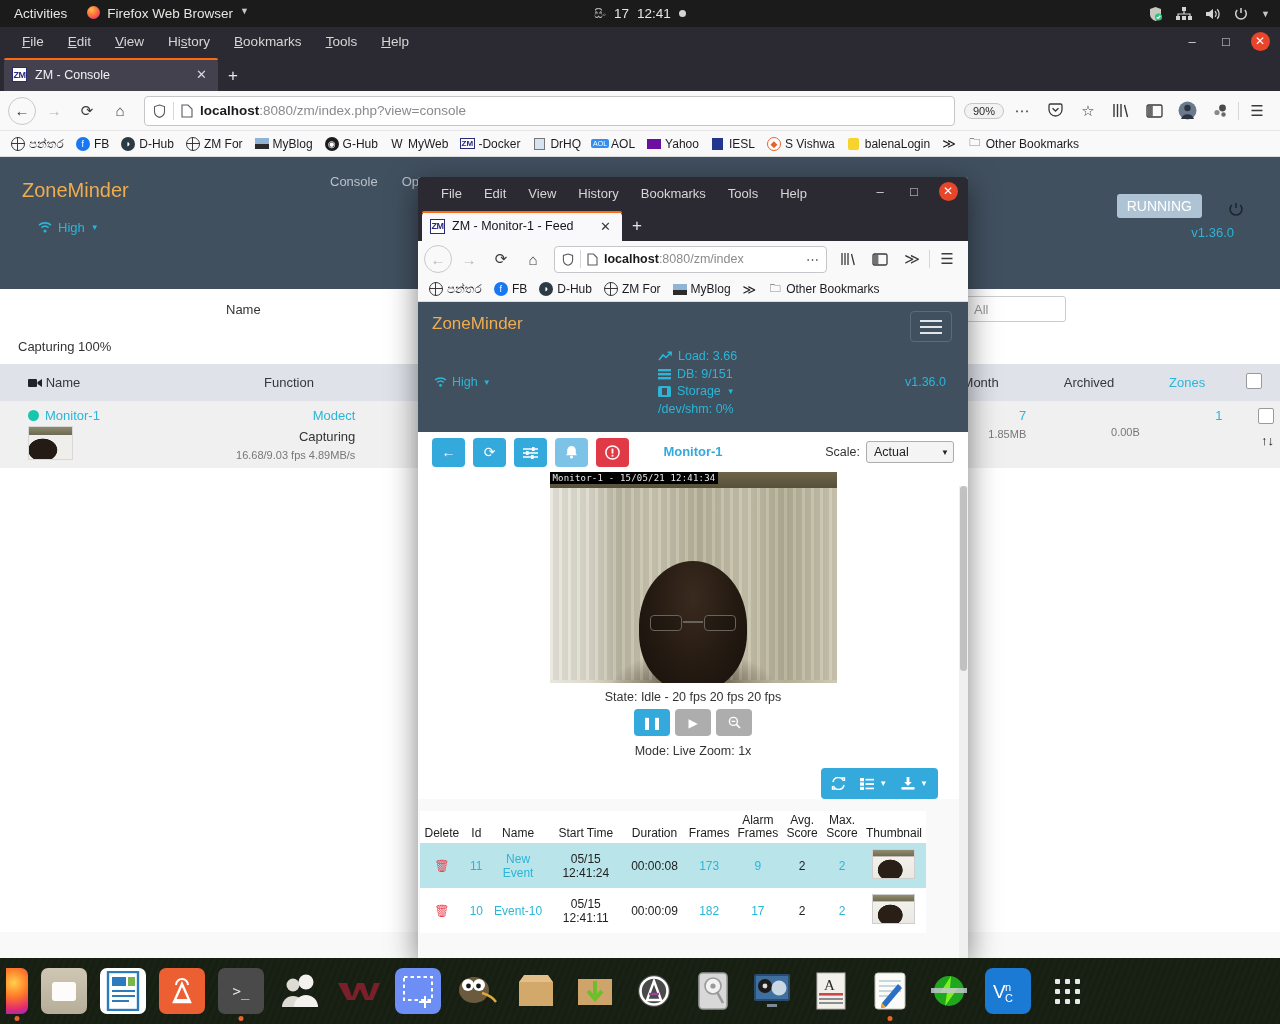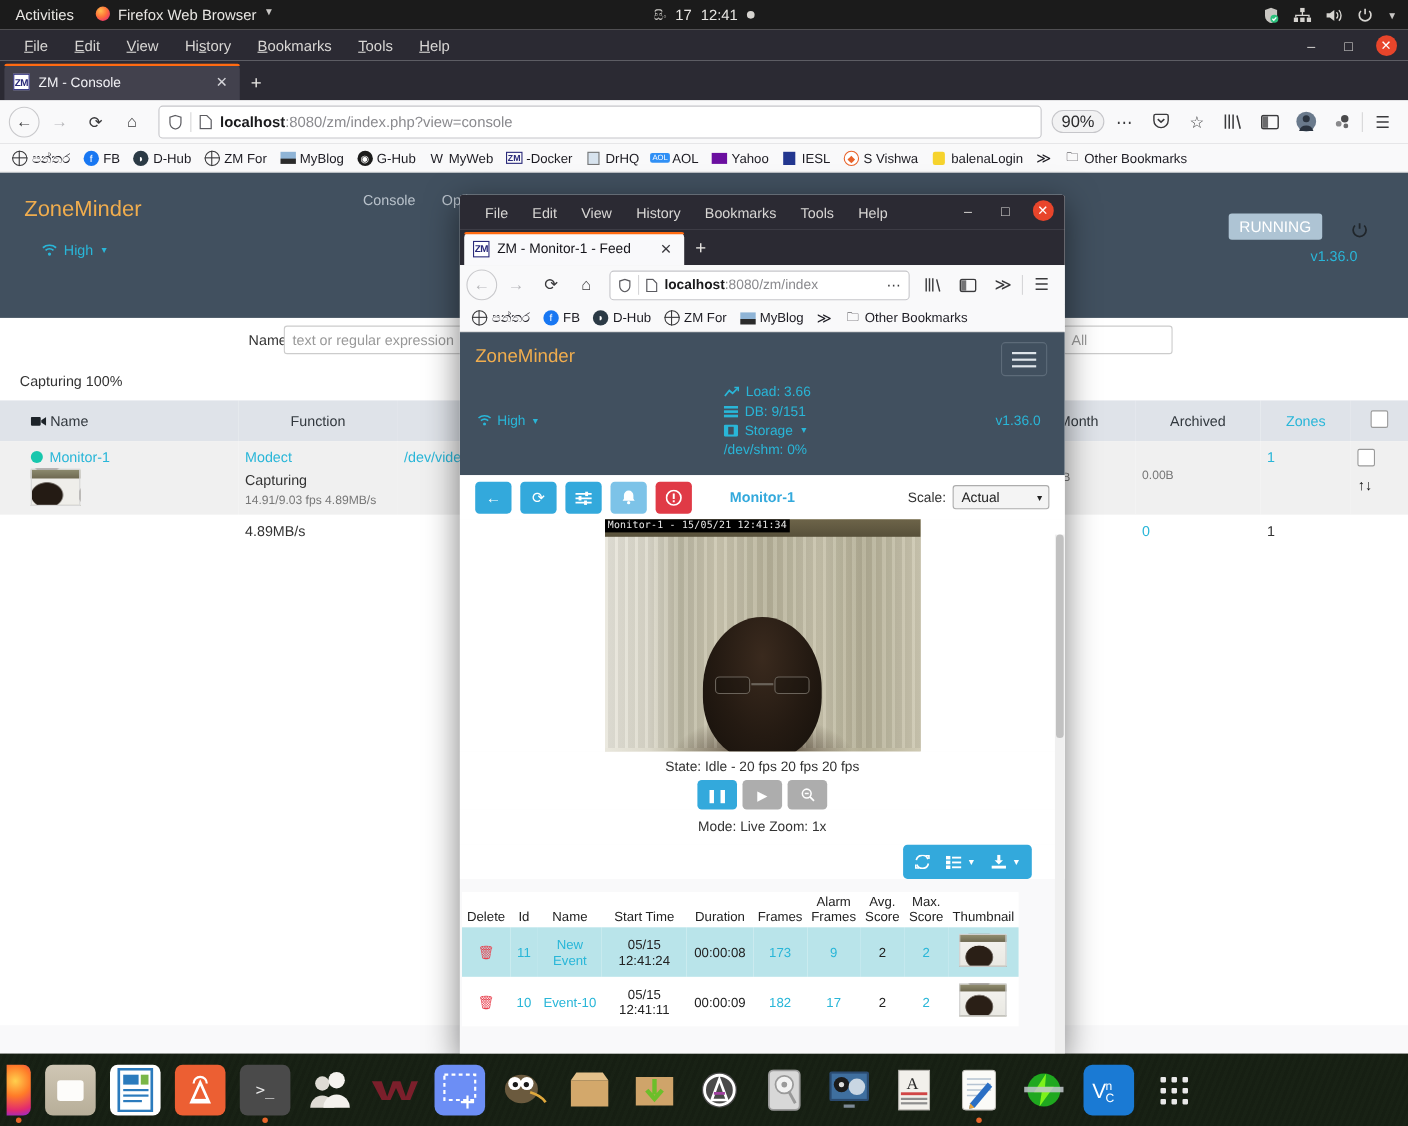--- a/index.html
+++ b/index.html
@@ -86,21 +86,21 @@
     color:#3a3a3c; font-size:15px;}
   .navbtn.back{ border:1px solid #c9c9cc; border-radius:50%; width:28px;height:28px;}
   .navbtn.dim{ color:#b8b8bb; }
   .urlbar{
     flex:1; height:30px; background:#fff; border:1px solid #c6c6ca; border-radius:4px;
     display:flex; align-items:center; gap:7px; padding:0 8px; margin:0 6px;
   }
   .urlbar .txt{ font-size:13.5px; color:#8a8a8e; }
   .urlbar .txt b{ color:#1a1a1c; font-weight:bold;}
   .zoombadge{
-    border:1px solid #c6c6ca; border-radius:11px; padding:1px 8px; font-size:15px;
+    border:1px solid #c6c6ca; border-radius:11px; padding:1px 8px; font-size:11px;
     color:#2a2a2c; background:#f2f2f3;
   }
   .ubsep{ width:1px; height:18px; background:#d6d6d8; }
 
   .ff-bookmarks{
     height:26px; background:#f9f9fa; display:flex; align-items:center; gap:2px;
     padding:0 6px; font-size:12px; color:#1c1b22; border-bottom:1px solid #dededf;
     white-space:nowrap; overflow:hidden;
   }
   .bm{ display:flex; align-items:center; gap:4px; padding:2px 5px; border-radius:3px;}
@@ -137,21 +137,21 @@
   .zm-all-input{
     position:absolute; left:966px; top:7px; width:100px; height:26px; background:#fff;
     border:1px solid #ccc; border-radius:3px; font-size:13px; color:#999; padding:0 7px;
     display:flex; align-items:center;
   }
   .zm-capturing{ padding:6px 0 10px 18px; font-size:13px; color:#333; }
   .zm-table{ width:1280px; border-collapse:collapse; font-size:13px; }
   .zm-table th{
     background:#dfe3e9; color:#32383e; font-weight:normal; padding:9px 6px; text-align:center;
   }
-  .zm-table td{ padding:7px 6px; text-align:left; color:#333; vertical-align:top;}
+  .zm-table td{ padding:7px 6px; text-align:right; color:#333; vertical-align:top;}
   .zm-row1 td{ background:#f0f0f0; }
   .zm-row2 td{ background:#fff; }
   .lnk{ color:#29b6d8; }
   .dot-green{ width:11px;height:11px;border-radius:50%;background:#17c7ad; display:inline-block; vertical-align:-1px; margin-right:6px;}
   .thumb{
     width:45px;height:34px;display:block;margin-top:3px;
     background:
       radial-gradient(ellipse at 32% 72%, #241b14 0%, #241b14 34%, rgba(36,27,20,0) 36%),
       linear-gradient(to bottom,#8c8a6e 0%,#6f6a52 24%,#efeeea 26%,#efeeea 100%);
     border:1px solid #d8d8d8;
@@ -555,21 +555,20 @@
             </svg>
         </span>
         <span>High</span>
         <span style="font-size:8px">▼</span>
       </div>
       <div class="zm-version">v1.36.0</div>
     </div>
 
     <div class="zm-filterbar">
       <span class="lbl">Name</span>
-      <span class="zm-name-input">text or regular expression</span>
       <span class="zm-all-input">All</span>
     </div>
 
     <div class="zm-capturing">Capturing 100%</div>
 
     <table class="zm-table">
       <thead>
         <tr>
           <th style="text-align:left;padding-left:28px;width:210px">
             <span class="ico">
@@ -604,46 +603,36 @@
       </thead>
       <tbody>
         <tr class="zm-row1">
           <td style="text-align:left;padding-left:28px">
             <span class="dot-green"></span><span class="lnk">Monitor-1</span>
             <span class="thumb"></span>
           </td>
           <td>
             <div class="lnk">Modect</div>
             <div style="padding-top:6px">Capturing</div>
-            <div class="sub" style="padding-top:5px">14.91/9.03 fps 4.89MB/s</div>
+            <div class="sub" style="padding-top:5px">16.68/9.03 fps 4.89MB/s</div>
           </td>
           <td><span class="lnk">/dev/video0 (0)</span></td>
           <td></td>
           <td>
             <div class="lnk">7</div>
             <div class="sub" style="padding-top:5px">1.85MB</div>
           </td>
           <td>
             <div class="sub" style="padding-top:18px">0.00B</div>
           </td>
           <td><span class="lnk">1</span></td>
           <td>
             <span class="cb"></span>
             <div class="sortarrows" style="padding-top:6px">↑↓</div>
           </td>
-        </tr>
-        <tr class="zm-row2">
-          <td></td>
-          <td>4.89MB/s</td>
-          <td></td>
-          <td></td>
-          <td><span class="lnk">7</span></td>
-          <td><span class="lnk">0</span></td>
-          <td><span>1</span></td>
-          <td></td>
         </tr>
       </tbody>
     </table>
   </div>
 
   <div class="zm-status-badge">
     <span class="badge-running">RUNNING</span>
   </div>
   <div class="zm-power">
     <svg width="16" height="16" viewBox="0 0 16 16">

